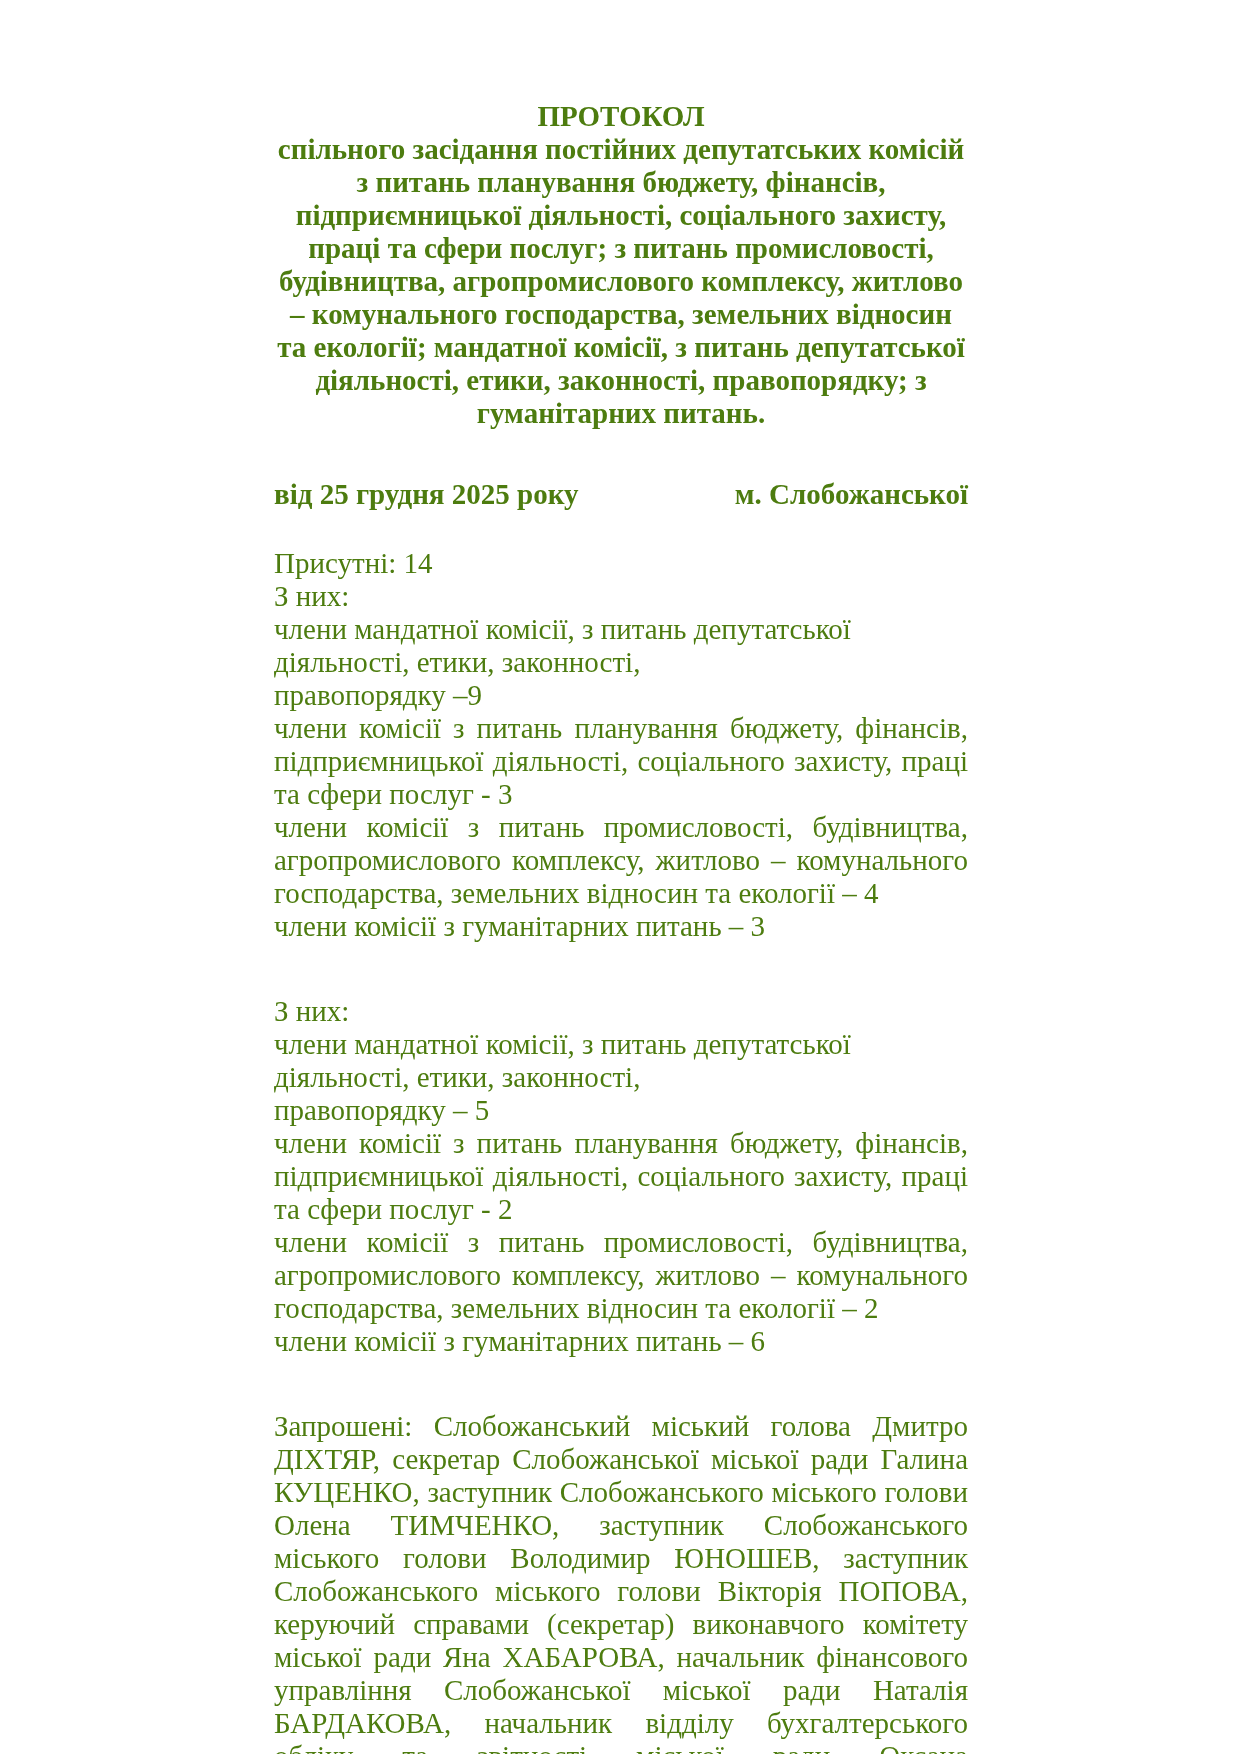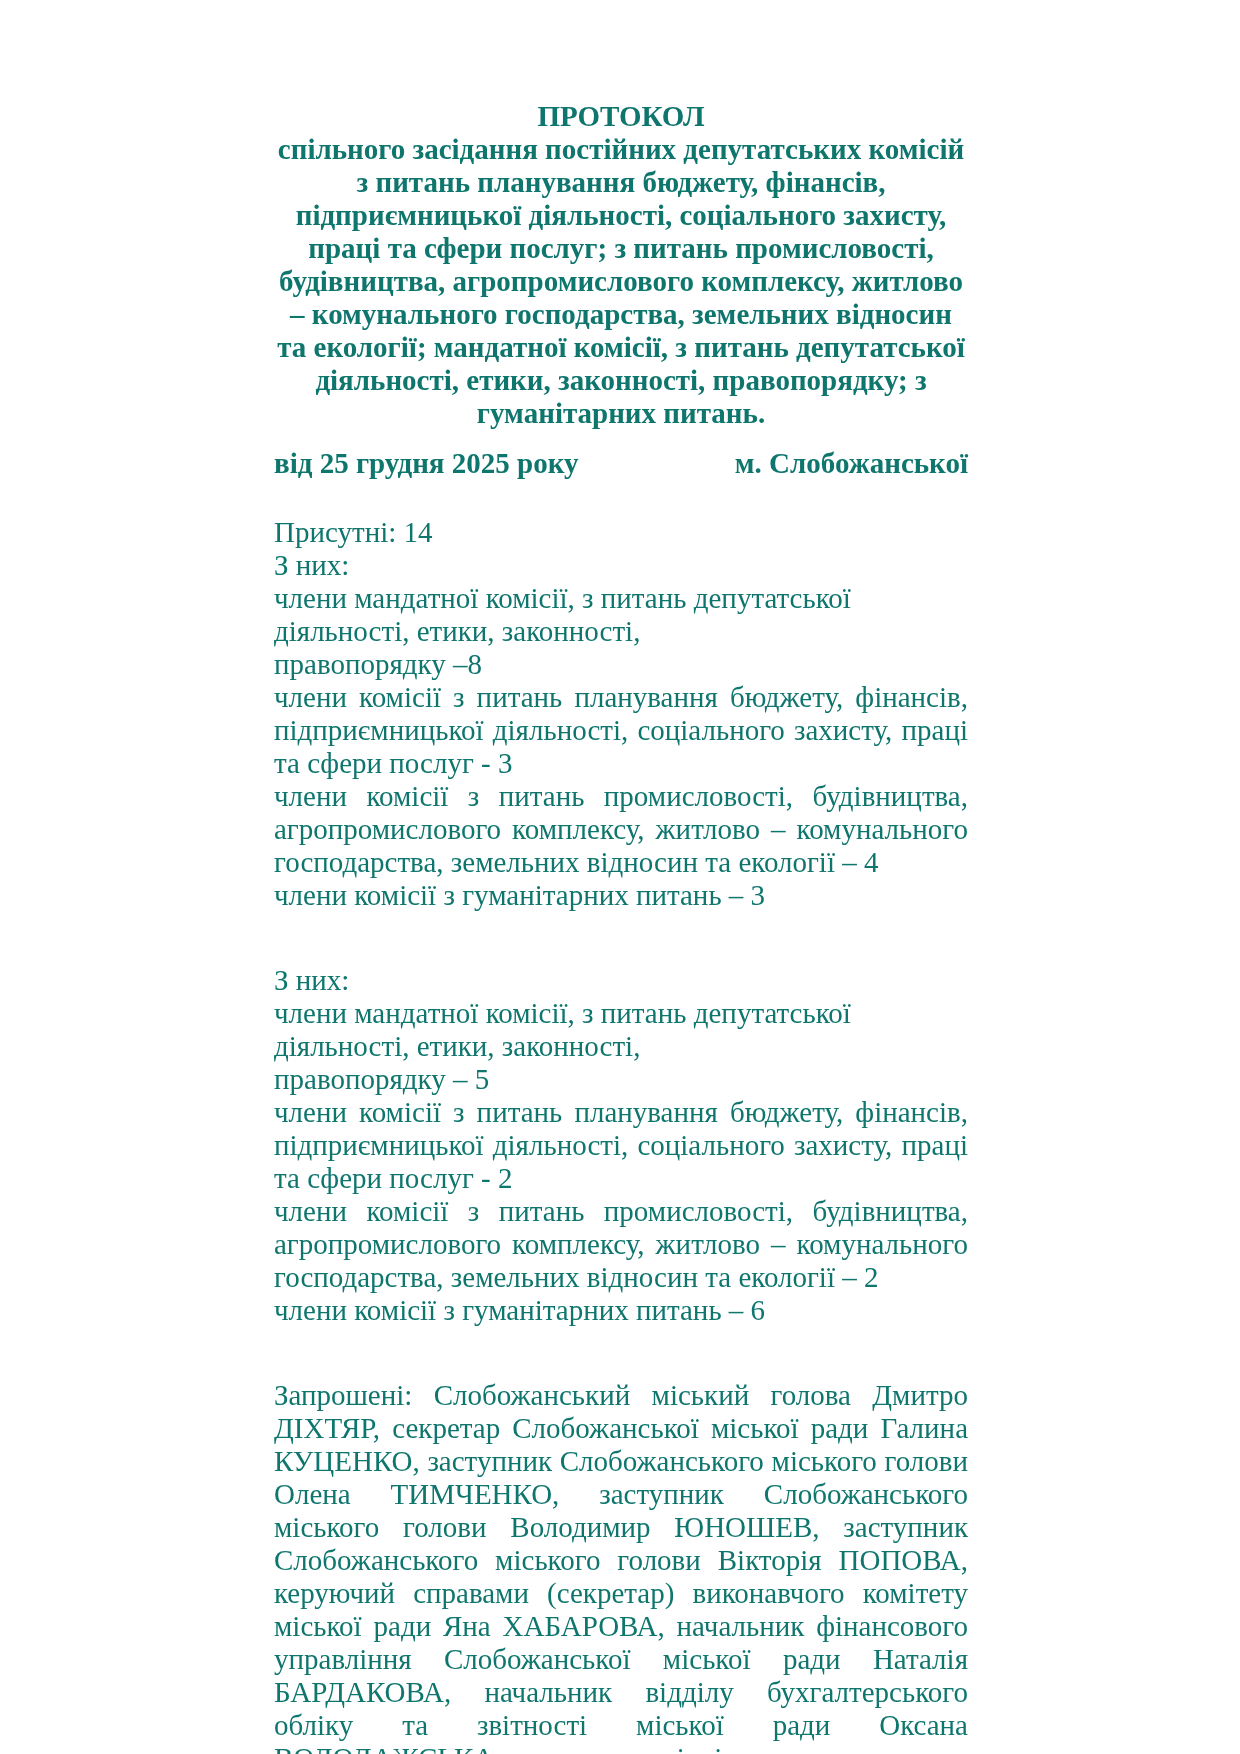--- a/index.html
+++ b/index.html
@@ -2,34 +2,34 @@
 <html lang="uk"><head>
 <meta charset="utf-8">
 <style>
   html, body { margin: 0; padding: 0; background: #ffffff; }
   .page {
     position: relative;
     width: 1012px;
     height: 1754px;
     margin: 0 auto;
     background: #ffffff;
-    color: #0f766e;
+    color: #4d7c0f;
     box-sizing: border-box;
     padding: 100px 158px 0 160px;
     font-family: "Liberation Serif", "DejaVu Serif", serif;
     font-size: 29px;
     line-height: 33px;
     overflow: hidden;
   }
   p, h1, h2, ol, li { margin: 0; padding: 0; font-size: inherit; line-height: inherit; }
   .just { text-align: justify; }
 
   .title-block { text-align: center; font-weight: bold; }
   .date-row {
-    margin-top: 17px;
+    margin-top: 48px;
     display: flex;
     justify-content: space-between;
     font-weight: bold;
   }
   .attendance { margin-top: 36px; font-weight: normal; }
   .attendance.absent { margin-top: 52px; }
   .invited {
     margin-top: 52px;
     text-align: justify;
     font-weight: normal;
@@ -46,21 +46,21 @@
   </header>
 
   <div class="date-row">
     <span>від 25 грудня 2025 року</span>
     <span>м. Слобожанської</span>
   </div>
 
   <section class="attendance present">
     <p>Присутні: 14</p>
     <p>З них:</p>
-    <p><span>члени мандатної комісії, з питань депутатської діяльності, етики, законності,</span><br><span>правопорядку –8</span></p>
+    <p><span>члени мандатної комісії, з питань депутатської діяльності, етики, законності,</span><br><span>правопорядку –9</span></p>
     <p class="just">члени комісії з питань планування бюджету, фінансів, підприємницької діяльності, соціального захисту, праці та сфери послуг - 3</p>
     <p class="just">члени комісії з питань промисловості, будівництва, агропромислового комплексу, житлово – комунального господарства, земельних відносин та екології – 4</p>
     <p>члени комісії з гуманітарних питань – 3</p>
   </section>
 
   <section class="attendance absent">
     <p>З них:</p>
     <p><span>члени мандатної комісії, з питань депутатської діяльності, етики, законності,</span><br><span>правопорядку – 5</span></p>
     <p class="just">члени комісії з питань планування бюджету, фінансів, підприємницької діяльності, соціального захисту, праці та сфери послуг - 2</p>
     <p class="just">члени комісії з питань промисловості, будівництва, агропромислового комплексу, житлово – комунального господарства, земельних відносин та екології – 2</p>

